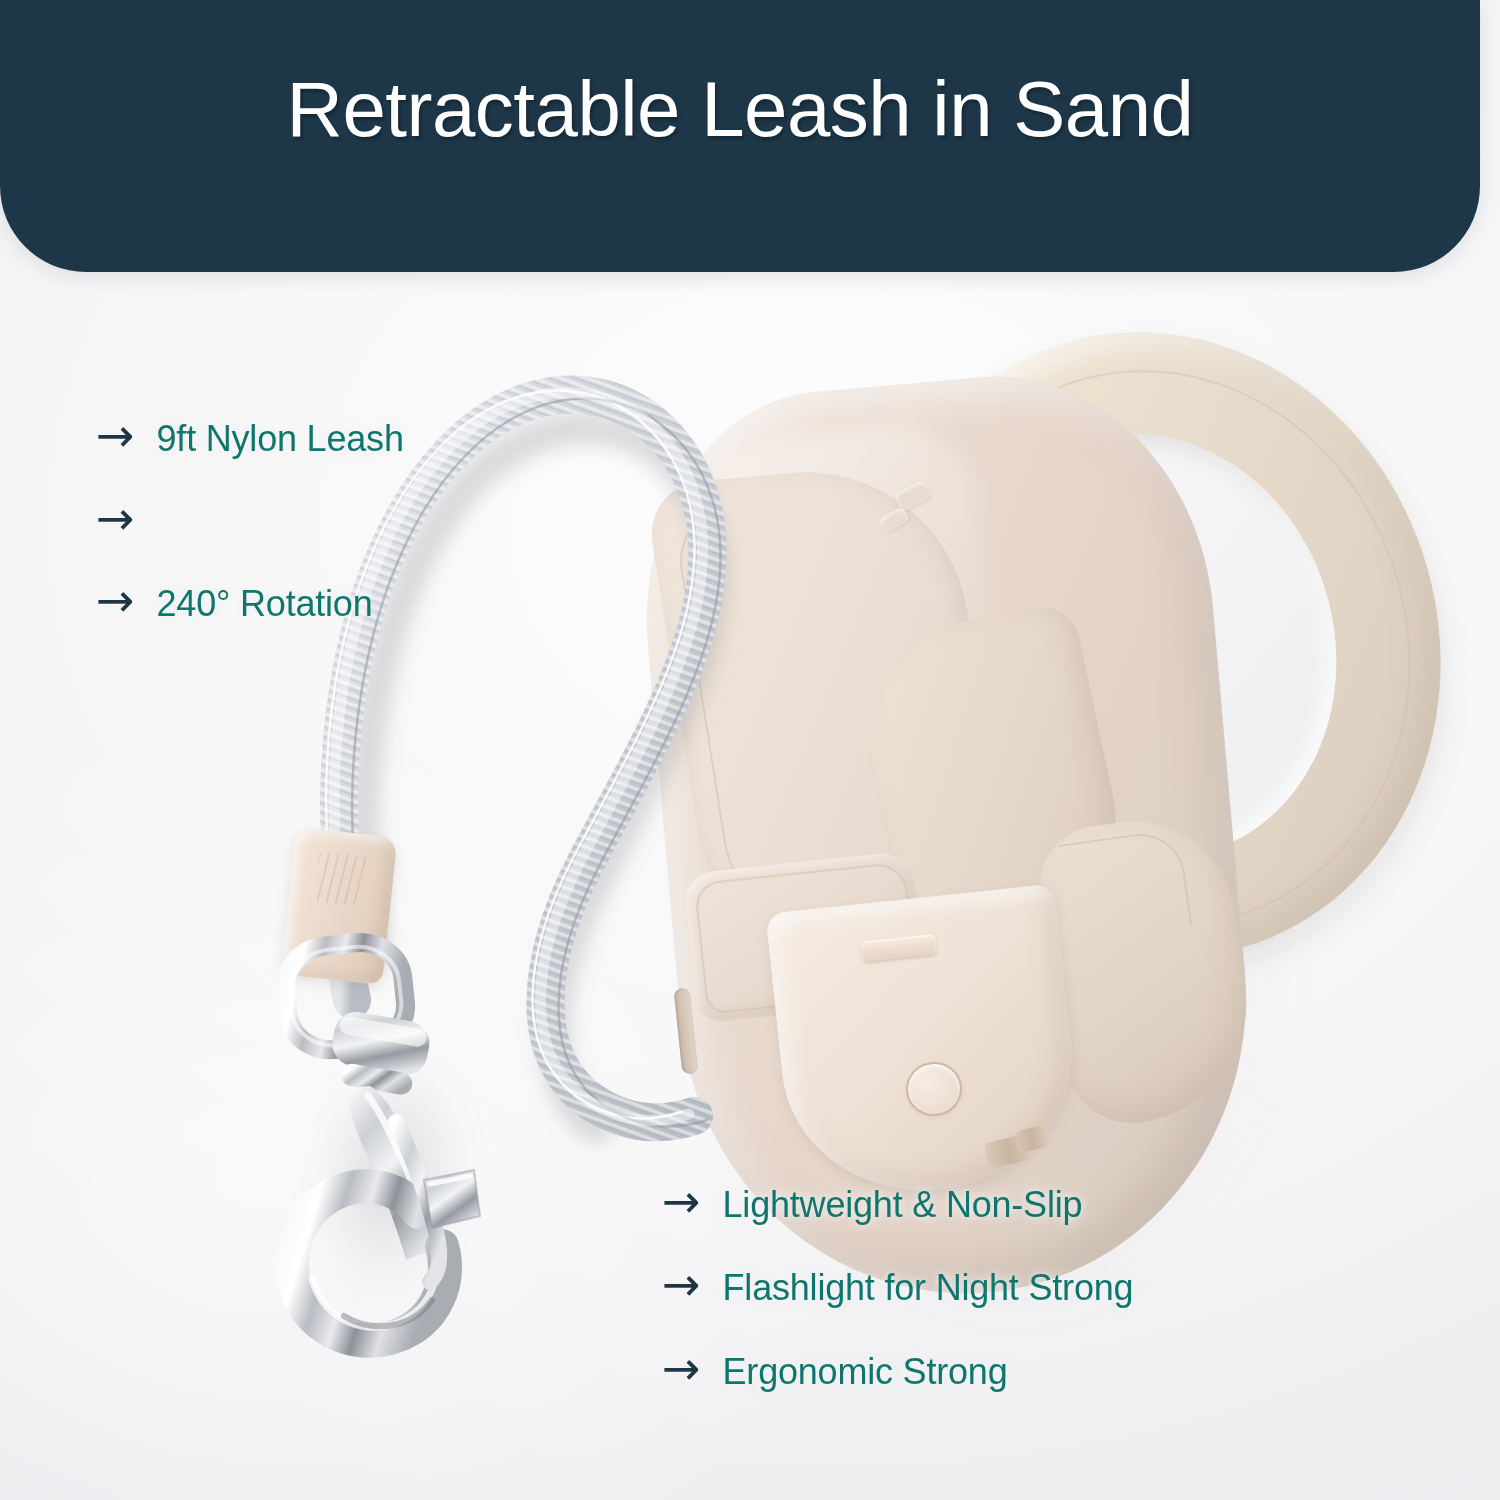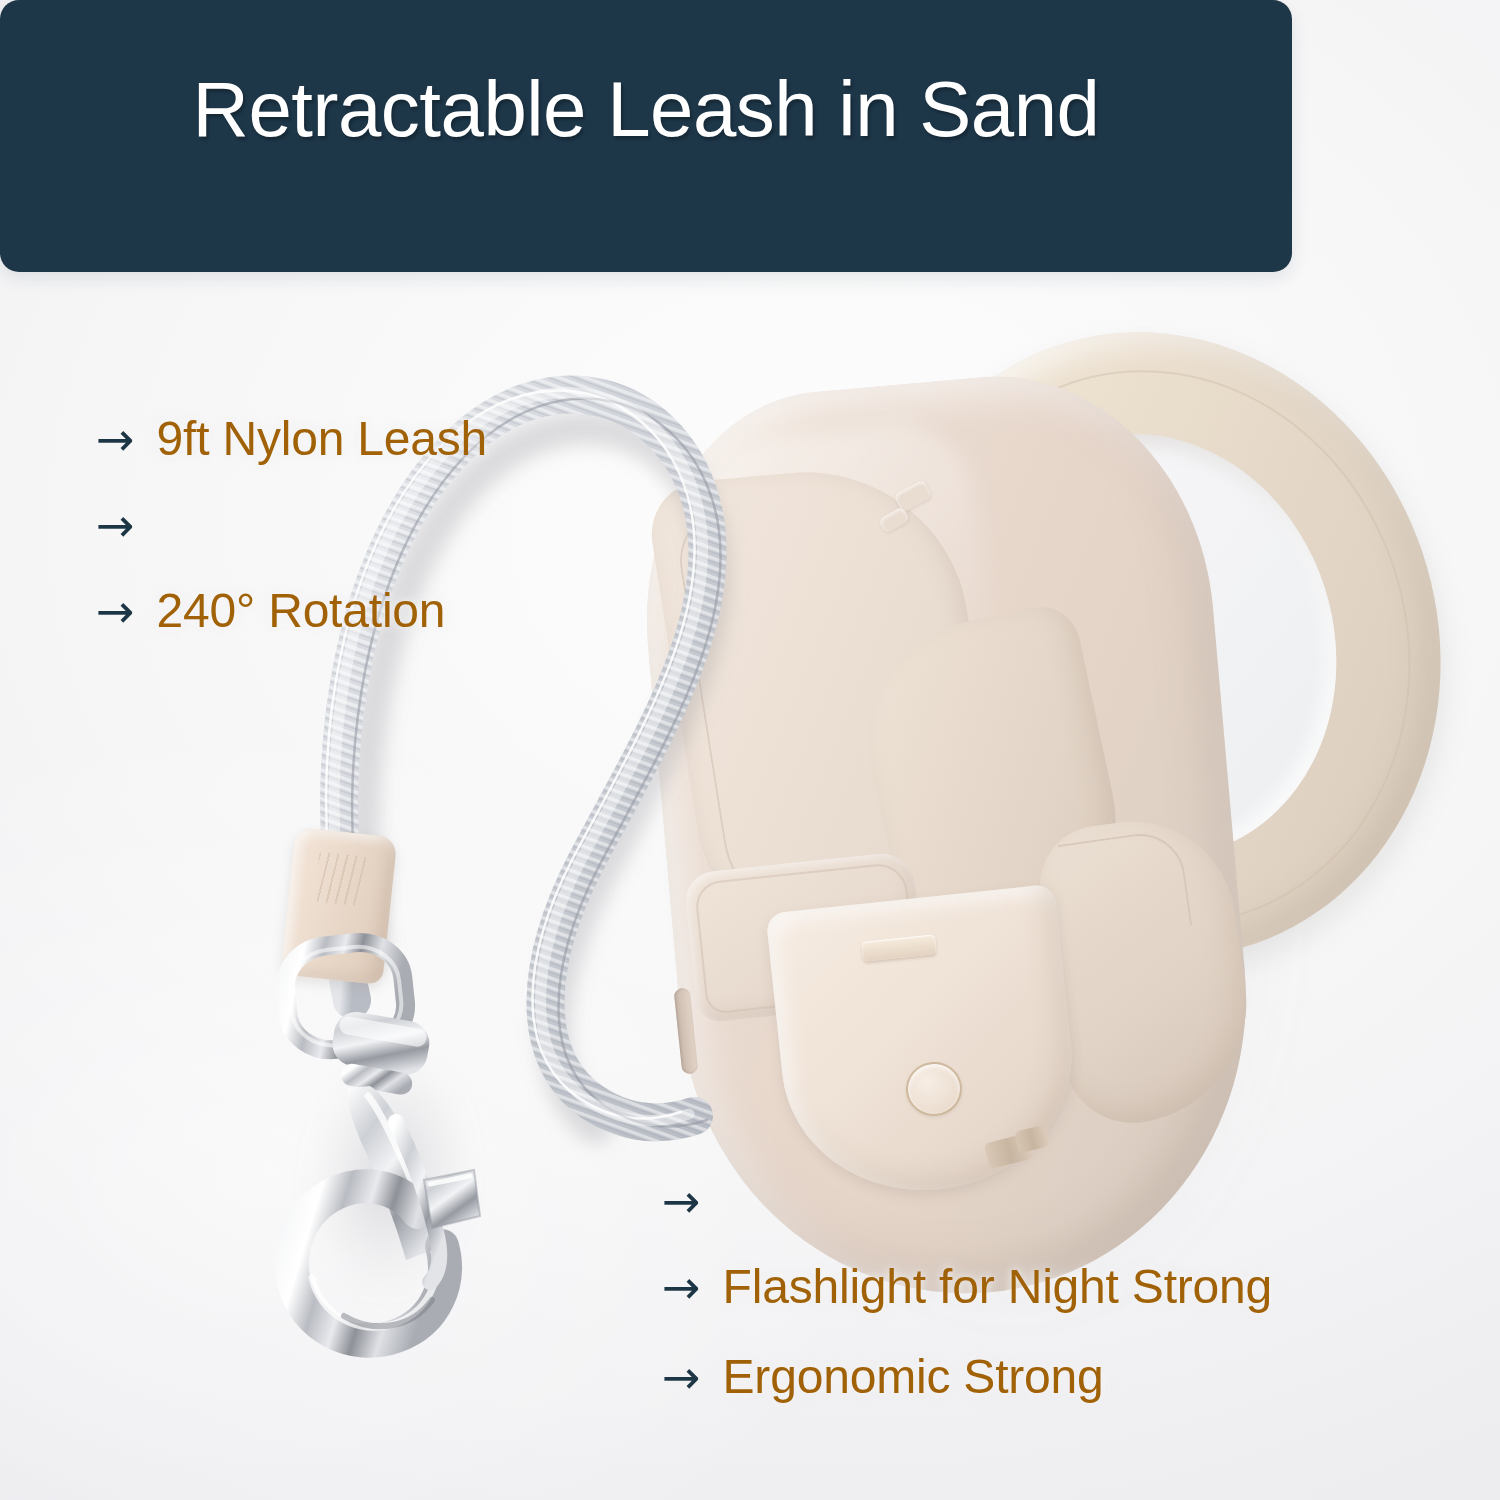--- a/index.html
+++ b/index.html
@@ -30,28 +30,27 @@
     inset: 0;
     background:
       radial-gradient(60% 45% at 18% 78%, rgba(255,255,255,0.55) 0%, rgba(255,255,255,0) 70%);
   }
 
   
   .banner {
     position: absolute;
     left: 0;
     top: 0;
-    width: 1292px;
+    width: 1480px;
     height: 272px;
     background: #1d3648;
     border-bottom-left-radius: 86px;
     border-bottom-right-radius: 86px;
     box-shadow: 0 6px 18px rgba(20,40,55,0.10);
     z-index: 40;
-    border-radius: 19px;
   }
   .banner-title {
     position: absolute;
     left: 0;
     right: 0;
     top: 70px;
     text-align: center;
     color: #ffffff;
     font-size: 78px;
     line-height: 1;
@@ -83,24 +82,24 @@
   }
   .feature-row:last-child { margin-bottom: 0; }
   .feature-arrow {
     font-size: 46px;
     line-height: 1;
     margin-right: 22px;
     color: #1d3645;
     font-family: "DejaVu Sans", sans-serif;
   }
   .feature-label {
-    font-size: 48px;
+    font-size: 36px;
     line-height: 1.12;
     letter-spacing: -0.2px;
-    color: #a16207;
+    color: #0f766e;
     text-shadow: 0 0 9px rgba(244,244,246,0.95), 0 0 18px rgba(244,244,246,0.8);
   }
 
   
   .product-scene {
     position: absolute;
     inset: 0;
     z-index: 10;
   }
 
@@ -547,20 +546,21 @@
     </div>
     <div class="feature-row">
       <span class="feature-arrow">→</span>
       <span class="feature-label">240° Rotation</span>
     </div>
   </div>
 
   <div class="feature-list bottom-right">
     <div class="feature-row">
       <span class="feature-arrow">→</span>
+      <span class="feature-label">Lightweight &amp; Non-Slip</span>
     </div>
     <div class="feature-row">
       <span class="feature-arrow">→</span>
       <span class="feature-label">Flashlight for Night Strong</span>
     </div>
     <div class="feature-row">
       <span class="feature-arrow">→</span>
       <span class="feature-label">Ergonomic Strong</span>
     </div>
   </div>

